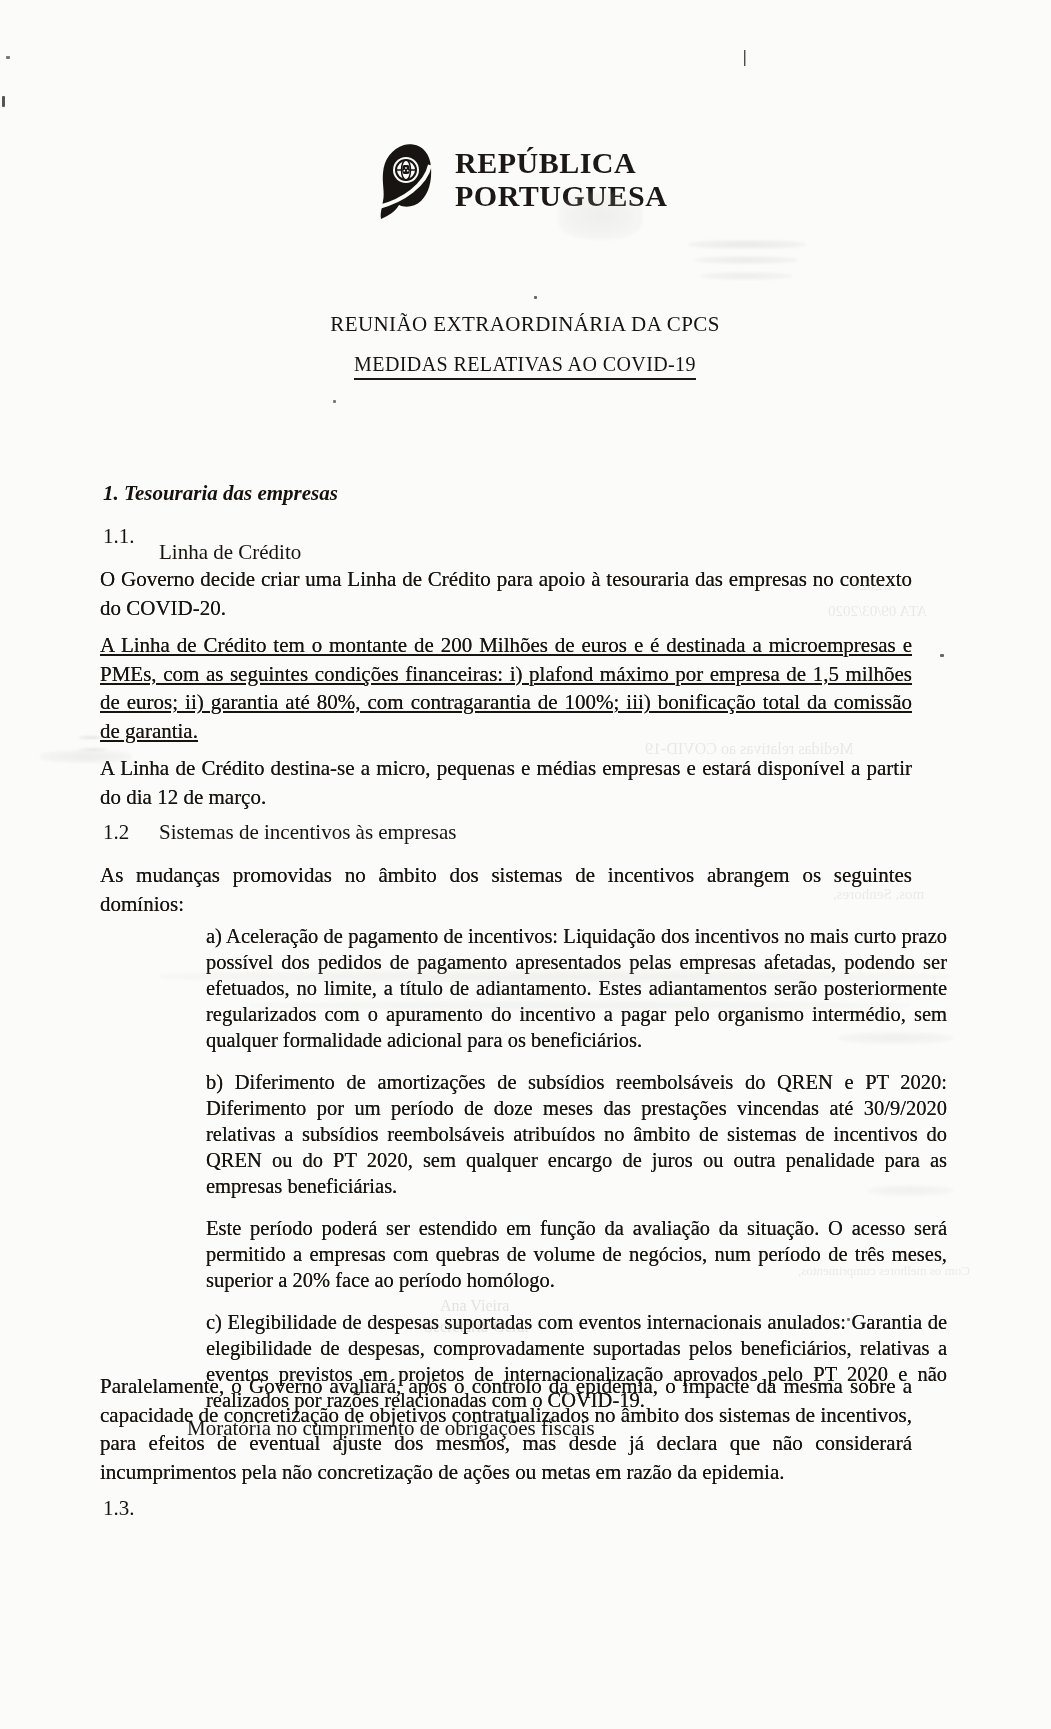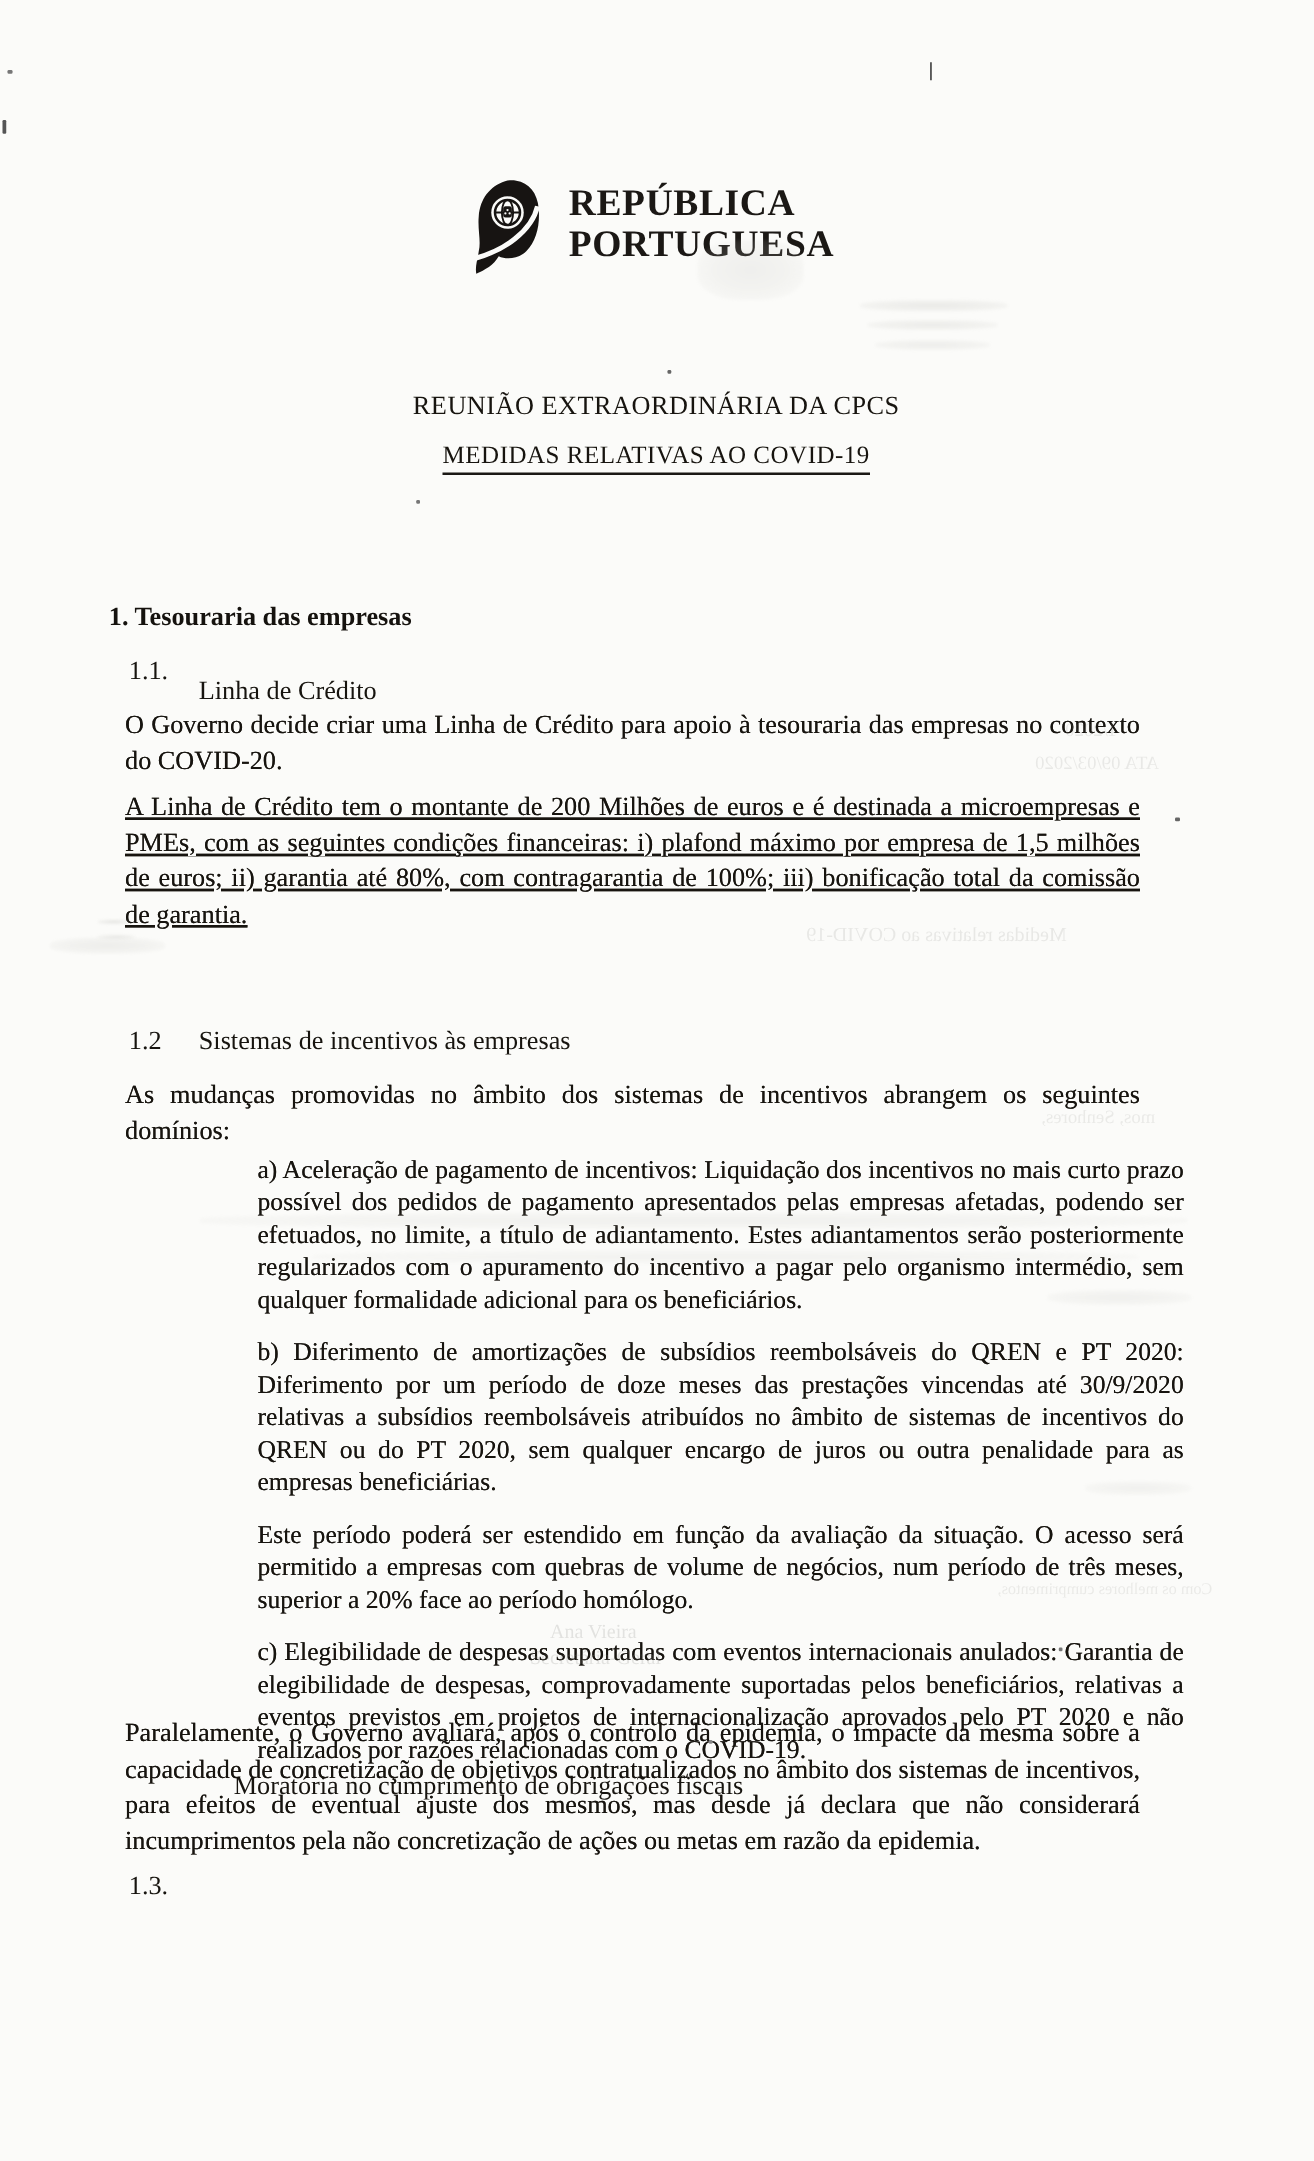--- a/index.html
+++ b/index.html
@@ -7,21 +7,21 @@
     position:relative;width:1051px;height:1729px;background:#fbfbf9;overflow:hidden;
     font-family:"Liberation Serif","DejaVu Serif",serif;color:#1a1713;
   }
   .abs{position:absolute;}
   .gov-name{left:455px;top:146px;font-size:30px;font-weight:bold;line-height:33px;
     letter-spacing:0.5px;color:#1b1815;}
   .centerband{left:15px;top:0;width:1020px;text-align:center;}
   .doc-title{top:312px;font-size:21px;letter-spacing:0.4px;color:#17140f;}
   .doc-subtitle{top:353px;font-size:20px;letter-spacing:0.4px;color:#17140f;}
   .doc-subtitle span{border-bottom:2px solid #1b1815;padding-bottom:3px;}
-  .h-bold{left:87px;font-size:21px;font-weight:bold;color:#15120e;}
+  .h-bold{left:103px;font-size:21px;font-weight:bold;color:#15120e;font-style:italic;}
   .num{left:103px;font-size:21px;color:#17140f;}
   .sublabel{left:159px;font-size:21px;color:#17140f;}
   .para{
     left:100px;width:812px;font-size:21px;line-height:28.5px;text-align:justify;
     color:#17140f;text-shadow:0 0 0.45px rgba(23,20,15,0.85);
   }
   .items{left:190px;width:773px;font-size:20.5px;line-height:26px;text-align:justify;
     color:#17140f;text-shadow:0 0 0.45px rgba(23,20,15,0.85);}
   .items div{margin:16px;}
   .bleed{position:absolute;color:#8d8d89;white-space:nowrap;filter:blur(0.6px);
@@ -64,20 +64,21 @@
 
   <div class="abs h-bold" style="top:481px;">1. Tesouraria das empresas</div>
 
   <div class="abs num" style="top:524px;">1.1.</div>
   <div class="abs sublabel" style="top:540px;">Linha de Crédito</div>
 
   <div class="abs para" style="top:565px;">O Governo decide criar uma Linha de Crédito para apoio à tesouraria das empresas no contexto do COVID-20.</div>
 
   <div class="abs para" style="top:631px;text-decoration:underline;">A Linha de Crédito tem o montante de 200 Milhões de euros e é destinada a microempresas e PMEs, com as seguintes condições financeiras: i) plafond máximo por empresa de 1,5 milhões de euros; ii) garantia até 80%, com contragarantia de 100%; iii) bonificação total da comissão de garantia.</div>
 
+  <div class="abs para" style="top:754px;">A Linha de Crédito destina-se a micro, pequenas e médias empresas e estará disponível a partir do dia 12 de março.</div>
 
   <div class="abs num" style="top:820px;">1.2</div>
   <div class="abs sublabel" style="top:820px;">Sistemas de incentivos às empresas</div>
 
   <div class="abs para" style="top:861px;">As mudanças promovidas no âmbito dos sistemas de incentivos abrangem os seguintes domínios:</div>
 
   <div class="abs items" style="top:907px;">
     <div>a) Aceleração de pagamento de incentivos: Liquidação dos incentivos no mais curto prazo possível dos pedidos de pagamento apresentados pelas empresas afetadas, podendo ser efetuados, no limite, a título de adiantamento. Estes adiantamentos serão posteriormente regularizados com o apuramento do incentivo a pagar pelo organismo intermédio, sem qualquer formalidade adicional para os beneficiários.</div>
     <div>b) Diferimento de amortizações de subsídios reembolsáveis do QREN e PT 2020: Diferimento por um período de doze meses das prestações vincendas até 30/9/2020 relativas a subsídios reembolsáveis atribuídos no âmbito de sistemas de incentivos do QREN ou do PT 2020, sem qualquer encargo de juros ou outra penalidade para as empresas beneficiárias.</div>
     <div>Este período poderá ser estendido em função da avaliação da situação. O acesso será permitido a empresas com quebras de volume de negócios, num período de três meses, superior a 20% face ao período homólogo.</div>

